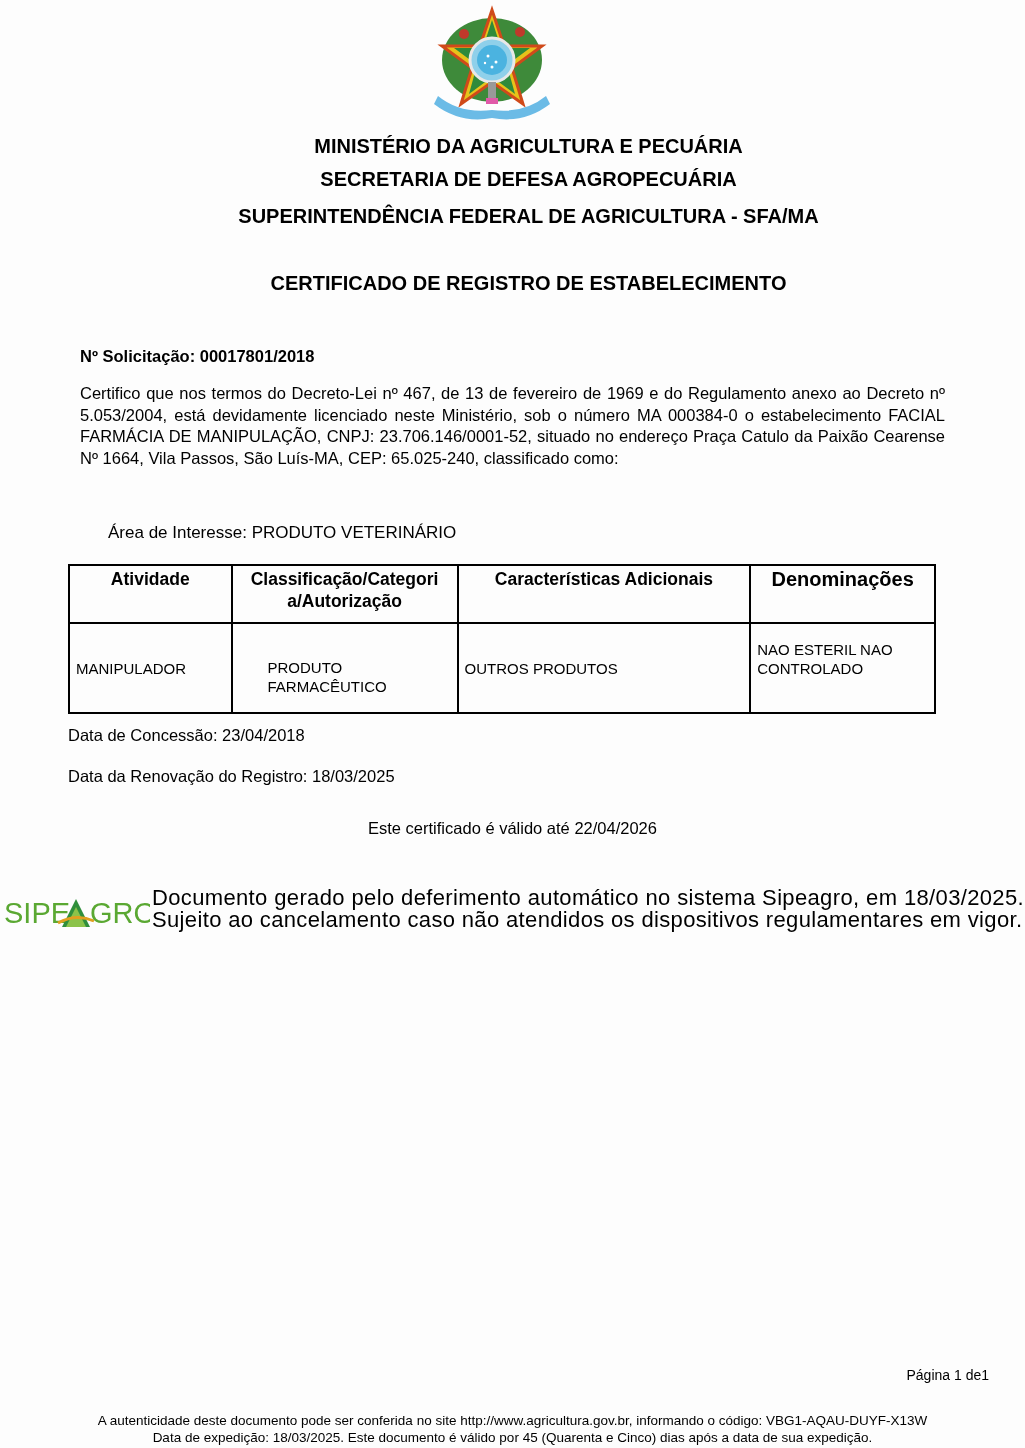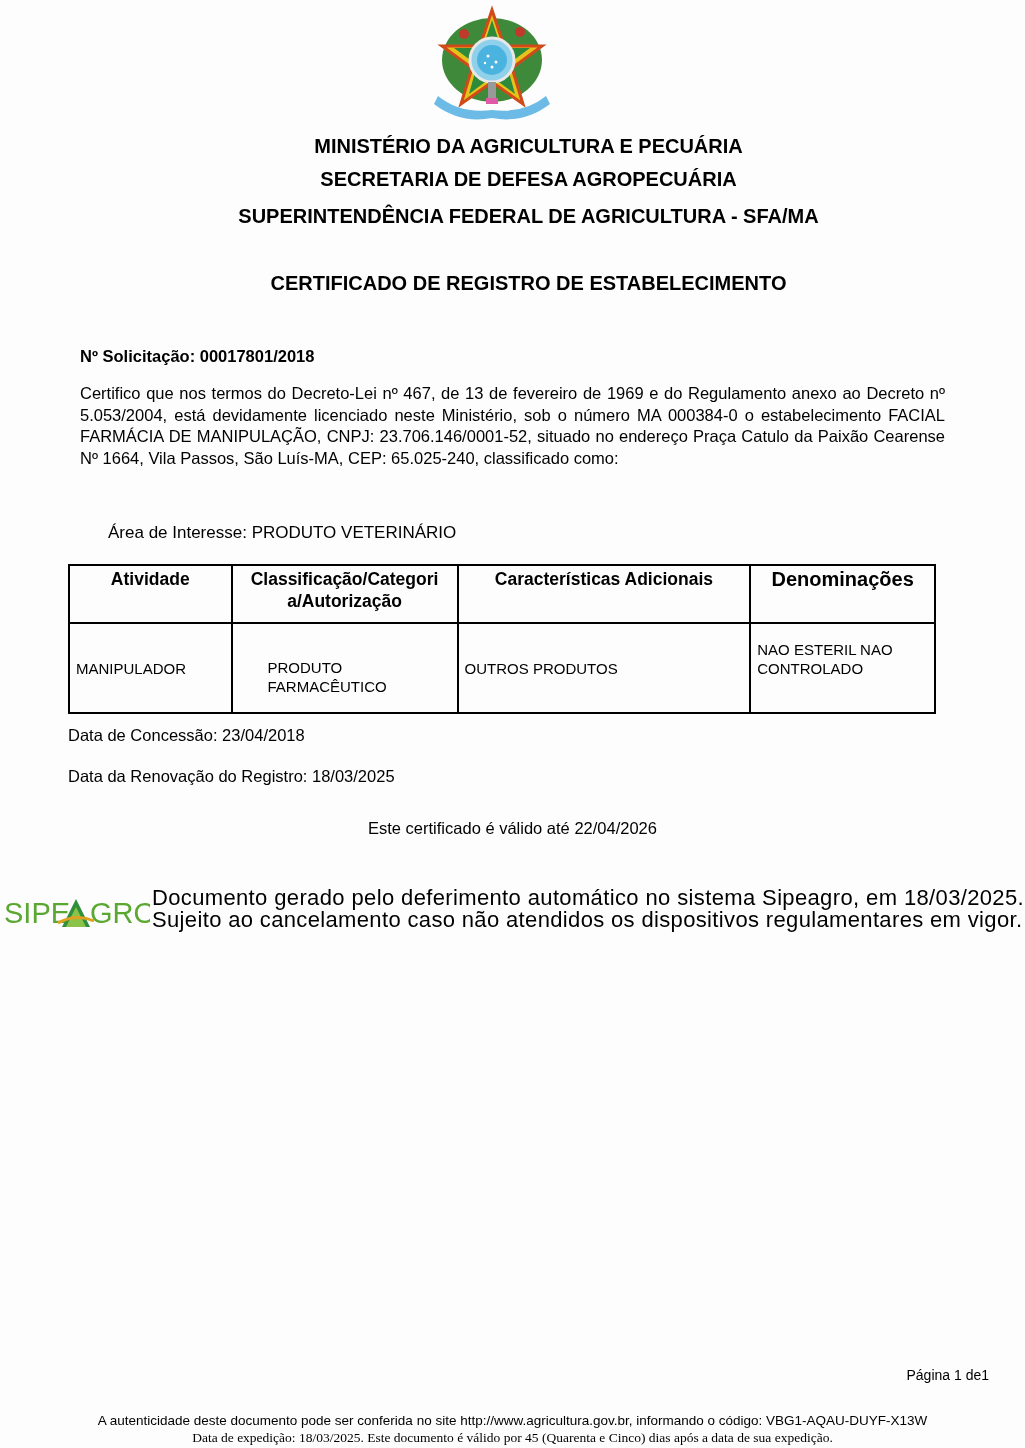--- a/index.html
+++ b/index.html
@@ -81,13 +81,13 @@
     <polygon points="58,34 72,6 86,34" fill="#2f8f3c"></polygon>
     <polygon points="62,34 72,14 82,34" fill="#8bc34a"></polygon>
     <path d="M54 30 Q72 20 90 28" stroke="#e0a020" stroke-width="3" fill="none"></path>
     <text x="86" y="30" font-family="Liberation Sans, sans-serif" font-size="29" fill="#5aa832">GRO</text>
   </svg>
 </div>
 <div class="abs gen">Documento gerado pelo deferimento automático no sistema Sipeagro, em 18/03/2025. Sujeito ao cancelamento caso não atendidos os dispositivos regulamentares em vigor.</div>
 
 <div class="abs page">Página 1 de1</div>
 <div class="abs foot" style="top:1413px;">A autenticidade deste documento pode ser conferida no site http://www.agricultura.gov.br, informando o código: VBG1-AQAU-DUYF-X13W</div>
-<div class="abs foot" style="top:1430px;font-family:Liberation Serif, serif;">Data de expedição: 18/03/2025. Este documento é válido por 45 (Quarenta e Cinco) dias após a data de sua expedição.</div>
+<div class="abs foot" style="top:1430px;">Data de expedição: 18/03/2025. Este documento é válido por 45 (Quarenta e Cinco) dias após a data de sua expedição.</div>
 
 </body></html>

